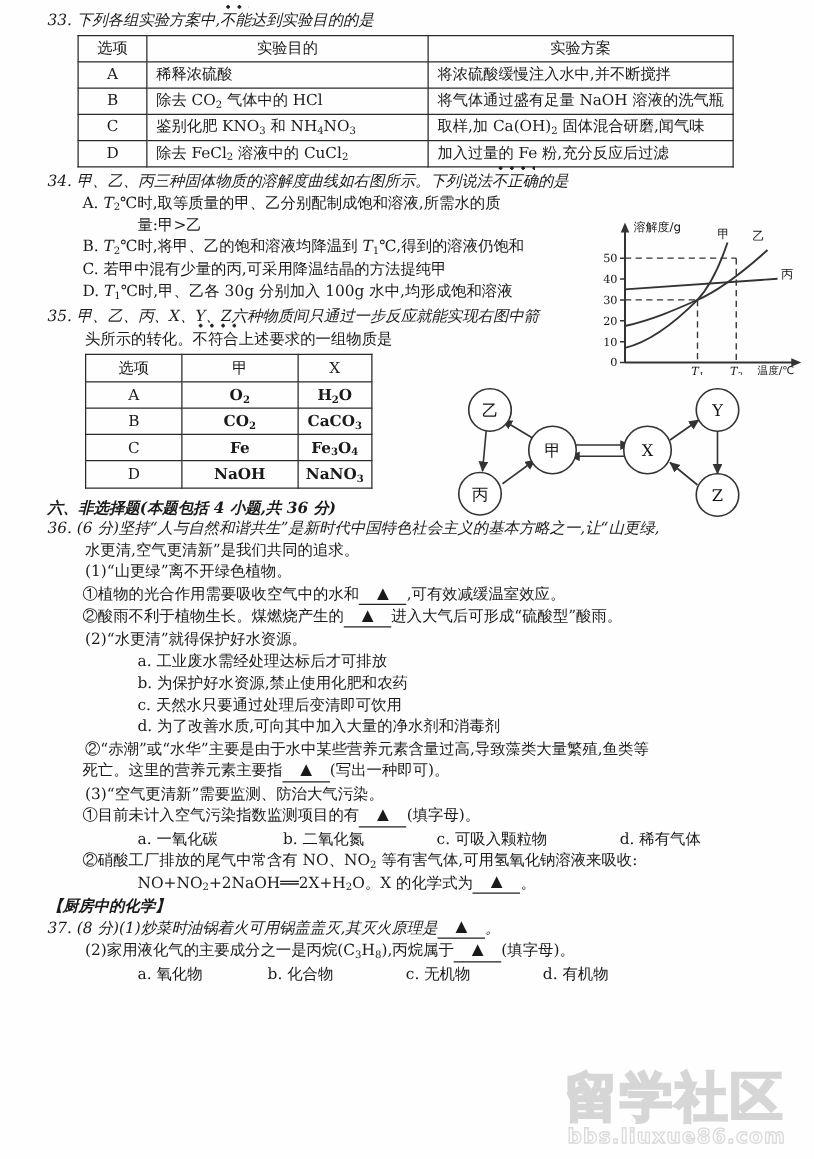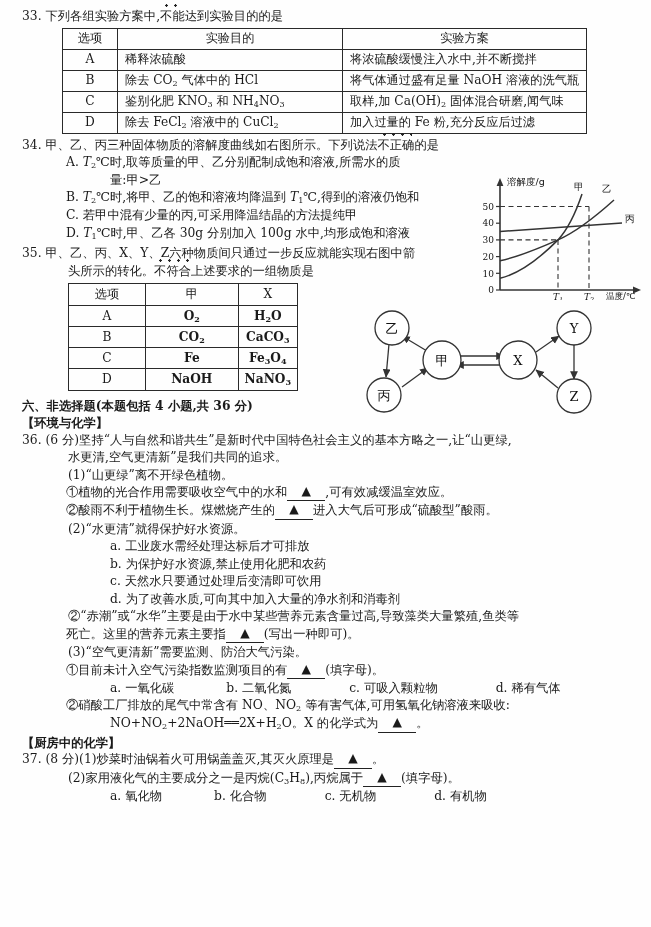--- a/index.html
+++ b/index.html
@@ -8,21 +8,21 @@
     background:#fefefe;
     font-family:"DejaVu Serif","Liberation Serif",serif;
     color:#1a1a1a;
     position:relative;
     overflow:hidden;
     font-size:12.3px;
     line-height:1.42;
   }
   .page{position:relative;width:651px;height:927px;padding:0;}
   .q{position:relative;}
-  .indent1{padding-left:22px;}
+  .indent1{padding-left:38px;font-style:italic;}
   .indent2{padding-left:68px;}
   .indent3{padding-left:66px;}
   .indent4{padding-left:110px;}
   .row{display:block;white-space:nowrap;}
   sub{font-size:0.66em;vertical-align:-0.28em;}
   .tbl{border-collapse:collapse;margin:3px 0 3px 62px;}
   .tbl td,.tbl th{
      border:1px solid #2a2a2a;
      text-align:center;
      font-weight:normal;
@@ -167,21 +167,20 @@
         <td>D</td>
         <td><b>NaOH</b></td>
         <td><b>NaNO<sub>3</sub></b></td>
       </tr>
     </tbody>
       </table>
   </div>
 
   <div class="q" style="margin-top:4px;">
     <div class="row indent1 sectitle">六、非选择题(本题包括 4 小题,共 36 分)</div>
-    <div class="row indent1 brack">【环境与化学】</div>
   </div>
 
   <div class="q">
     <div class="row indent1">
       <span>36.</span>
       <span>(6 分)</span><span>坚持“人与自然和谐共生”是新时代中国特色社会主义的基本方略之一,让“山更绿,</span>
     </div>
     <div class="row indent2">水更清,空气更清新”是我们共同的追求。</div>
 
     <div class="row indent2">(1)“山更绿”离不开绿色植物。</div>
@@ -313,14 +312,20 @@
     <g font-family="DejaVu Sans, sans-serif" font-size="13" fill="#111" text-anchor="middle">
       <text x="40" y="27">乙</text>
       <text x="32" y="94">丙</text>
       <text x="90" y="59">甲</text>
       <text x="166" y="59" font-family="DejaVu Serif, serif">X</text>
       <text x="222" y="27" font-family="DejaVu Serif, serif">Y</text>
       <text x="222" y="95" font-family="DejaVu Serif, serif">Z</text>
     </g>
   </svg>
 
+  <div class="wm">
+    <svg viewBox="0 0 200 74" width="200" height="74">
+      <text x="4" y="40" font-family="DejaVu Sans, sans-serif" font-size="42" font-weight="bold" fill="none" stroke="#7d7d7d" stroke-width="2.2" letter-spacing="2">留学社区</text>
+      <text x="6" y="62" font-family="DejaVu Sans, sans-serif" font-size="16" font-weight="bold" fill="none" stroke="#8a8a8a" stroke-width="1.1" letter-spacing="1">bbs.liuxue86.com</text>
+    </svg>
+  </div>
 
 </div>
 
 </body></html>

